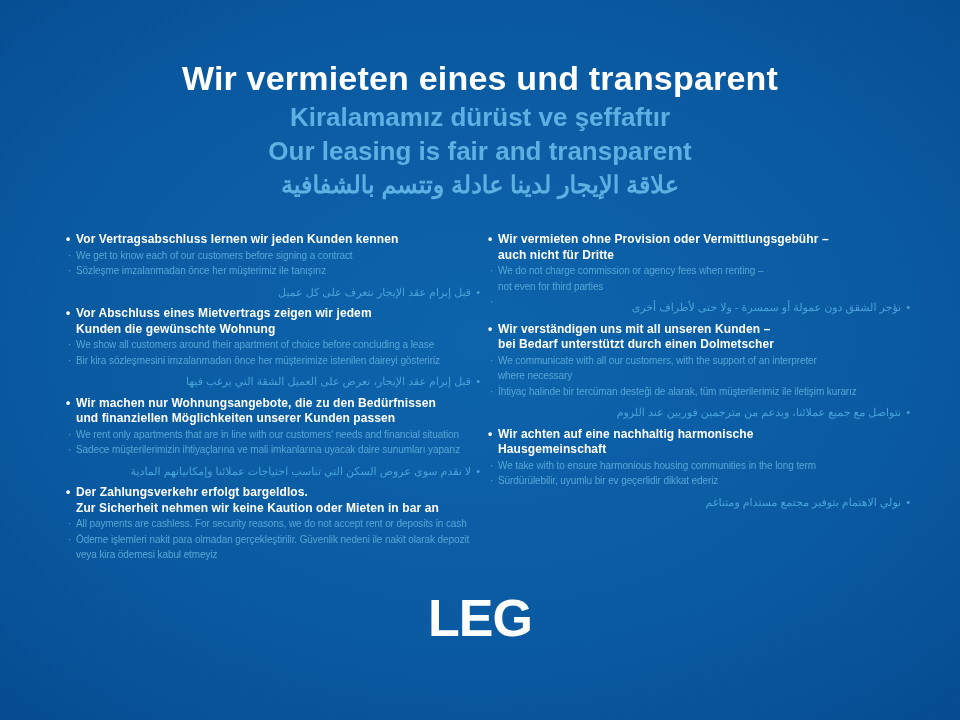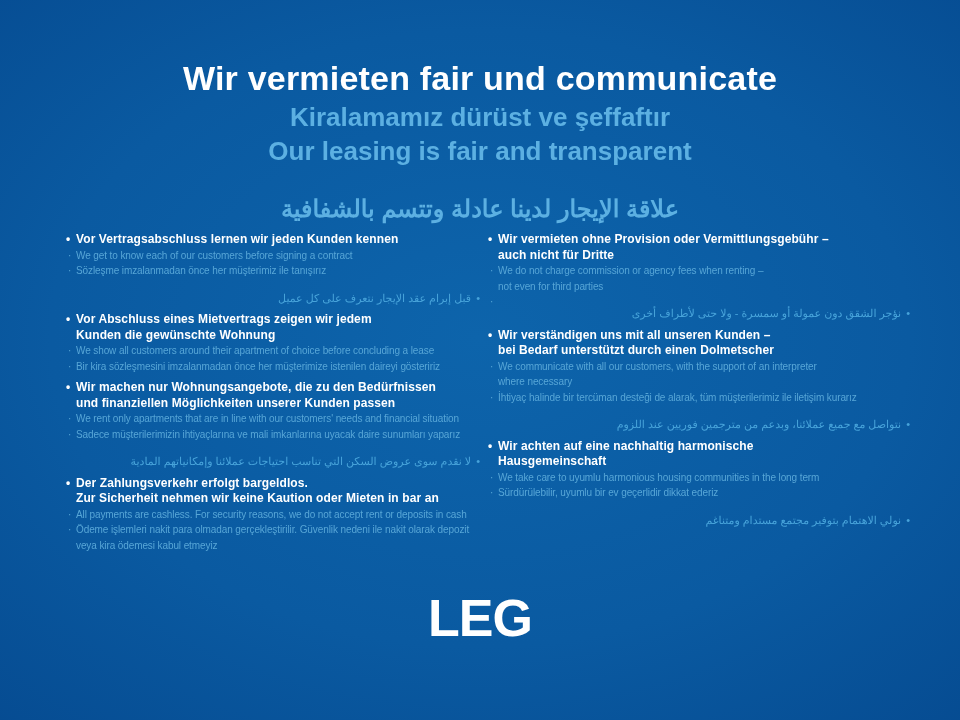--- a/index.html
+++ b/index.html
@@ -5,66 +5,67 @@
   html,body { margin:0; padding:0; }
   body {
     width:960px; height:720px; position:relative; overflow:hidden;
     background: radial-gradient(ellipse 780px 560px at 50% 47%, #0d64ab 0%, #0a5aa1 55%, #05498f 100%);
     font-family:"Liberation Sans", sans-serif;
     -webkit-font-smoothing:antialiased;
   }
   .titles { position:absolute; top:56px; left:0; width:960px; text-align:center; }
   .t-de { font-size:34px; font-weight:700; color:#ffffff; letter-spacing:0.2px; line-height:44px; }
   .t-sub { font-size:26px; font-weight:700; color:#5cb0e2; line-height:34px; }
-  .t-ar { font-size:24px; font-weight:700; color:#5cb0e2; line-height:34px; direction:rtl;margin-top:24px; }
+  .t-ar { font-size:24px; font-weight:700; color:#5cb0e2; line-height:34px; direction:rtl; }
 
   .col { position:absolute; top:232px; }
   .col-left  { left:76px;  width:404px; }
   .col-right { left:498px; width:412px; }
 
   .block { margin-bottom:6px; }
   .line { position:relative; white-space:pre-line; }
   .de  { color:#ffffff; font-weight:700; font-size:12px; line-height:15.5px; letter-spacing:0.1px; }
   .sub { color:#57a6d7; font-weight:400; font-size:10px; line-height:15.5px; letter-spacing:-0.1px; }
-  .ar  { color:#47a3da; font-weight:400; font-size:11px; line-height:15.5px; direction:rtl; text-align:right; margin-top:12px; }
+  .ar  { color:#47a3da; font-weight:400; font-size:11px; line-height:15.5px; direction:rtl; text-align:right; margin-top:6px; }
 
   .dot { position:absolute; left:-10px; top:0; }
   .de  .dot { color:#ffffff; font-size:12px; }
   .sub .dot { color:#57a6d7; font-size:10px; left:-8px; }
   .ar  .dot { position:static; color:#47a3da; font-size:11px; margin-left:5px; }
 
   .logo {
     position:absolute; top:590px; left:0; width:960px; text-align:center;
     color:#ffffff; font-size:52px; font-weight:900; letter-spacing:-1px; line-height:56px;
   }
 </style>
 </head>
 <body>
 
 <div class="titles">
-  <div class="t-de">Wir vermieten fair und communicate</div>
+  <div class="t-de">Wir vermieten eines und transparent</div>
   <div class="t-sub">Kiralamamız dürüst ve şeffaftır</div>
   <div class="t-sub">Our leasing is fair and transparent</div>
   <div class="t-ar">علاقة الإيجار لدينا عادلة وتتسم بالشفافية</div>
 </div>
 
 <div class="col col-left">
 
   <div class="block">
     <div class="line de"><span class="dot">•</span><span>Vor Vertragsabschluss lernen wir jeden Kunden kennen</span></div>
     <div class="line sub"><span class="dot">·</span><span>We get to know each of our customers before signing a contract</span></div>
     <div class="line sub"><span class="dot">·</span><span>Sözleşme imzalanmadan önce her müşterimiz ile tanışırız</span></div>
     <div class="line ar"><span class="dot">•</span><span>قبل إبرام عقد الإيجار نتعرف على كل عميل</span></div>
   </div>
 
   <div class="block">
     <div class="line de"><span class="dot">•</span><span>Vor Abschluss eines Mietvertrags zeigen wir jedem
 Kunden die gewünschte Wohnung</span></div>
     <div class="line sub"><span class="dot">·</span><span>We show all customers around their apartment of choice before concluding a lease</span></div>
     <div class="line sub"><span class="dot">·</span><span>Bir kira sözleşmesini imzalanmadan önce her müşterimize istenilen daireyi gösteririz</span></div>
+    <div class="line ar"><span class="dot">•</span><span>قبل إبرام عقد الإيجار، نعرض على العميل الشقة التي يرغب فيها</span></div>
   </div>
 
   <div class="block">
     <div class="line de"><span class="dot">•</span><span>Wir machen nur Wohnungsangebote, die zu den Bedürfnissen
 und finanziellen Möglichkeiten unserer Kunden passen</span></div>
     <div class="line sub"><span class="dot">·</span><span>We rent only apartments that are in line with our customers' needs and financial situation</span></div>
     <div class="line sub"><span class="dot">·</span><span>Sadece müşterilerimizin ihtiyaçlarına ve mali imkanlarına uyacak daire sunumları yaparız</span></div>
     <div class="line ar"><span class="dot">•</span><span>لا نقدم سوى عروض السكن التي تناسب احتياجات عملائنا وإمكانياتهم المادية</span></div>
   </div>
 
@@ -94,20 +95,20 @@
 bei Bedarf unterstützt durch einen Dolmetscher</span></div>
     <div class="line sub"><span class="dot">·</span><span>We communicate with all our customers, with the support of an interpreter
 where necessary</span></div>
     <div class="line sub"><span class="dot">·</span><span>İhtiyaç halinde bir tercüman desteği de alarak, tüm müşterilerimiz ile iletişim kurarız</span></div>
     <div class="line ar"><span class="dot">•</span><span>نتواصل مع جميع عملائنا، وبدعم من مترجمين فوريين عند اللزوم</span></div>
   </div>
 
   <div class="block">
     <div class="line de"><span class="dot">•</span><span>Wir achten auf eine nachhaltig harmonische
 Hausgemeinschaft</span></div>
-    <div class="line sub"><span class="dot">·</span><span>We take care to uyumlu harmonious housing communities in the long term</span></div>
+    <div class="line sub"><span class="dot">·</span><span>We take with to ensure harmonious housing communities in the long term</span></div>
     <div class="line sub"><span class="dot">·</span><span>Sürdürülebilir, uyumlu bir ev geçerlidir dikkat ederiz</span></div>
     <div class="line ar"><span class="dot">•</span><span>نولي الاهتمام بتوفير مجتمع مستدام ومتناغم</span></div>
   </div>
 
 </div>
 
 <div class="logo">LEG</div>
 
 </body></html>

